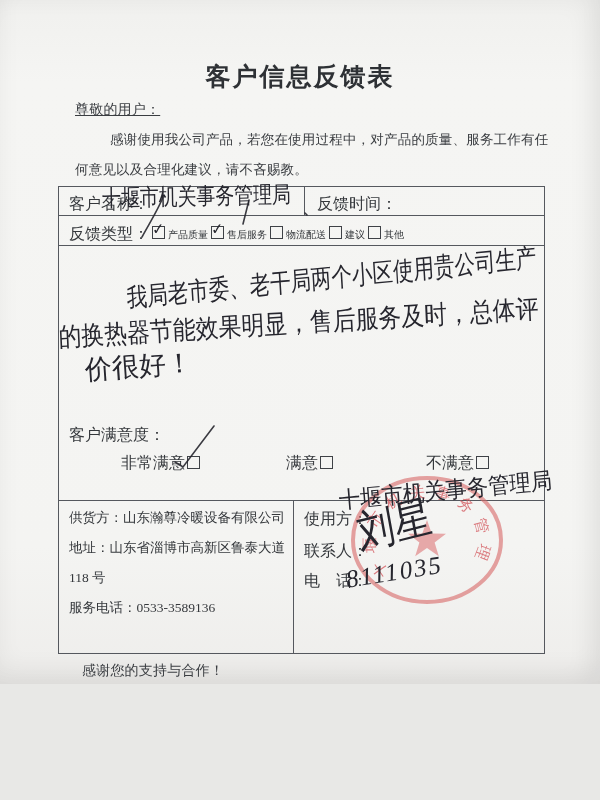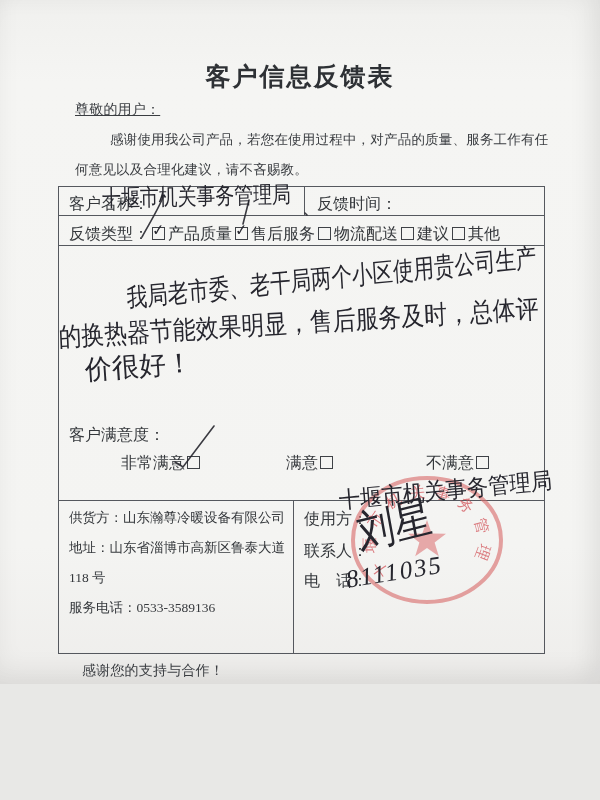--- a/index.html
+++ b/index.html
@@ -25,21 +25,21 @@
   .r4{top:230px;height:84px;}
   .r5{top:314px;height:152px;border-bottom:none;}
   .vsplit{position:absolute;top:0;bottom:0;width:1px;background:#55585e;}
   .cell-label{position:absolute;font-size:16px;color:#35383c;white-space:nowrap;}
   
   .cb{display:inline-block;width:11px;height:11px;border:1.5px solid #3e4146;
       vertical-align:-1px;margin:0 3px;position:relative;background:transparent;}
   .cb.checked::after{
     content:"\2713";position:absolute;left:-1px;top:-7px;font-size:15px;
     color:#26262e;font-family:"DejaVu Sans",sans-serif;transform:rotate(-6deg);}
-  .opt{font-size:16px;white-space:nowrap;}
+  .opt{font-size:10px;white-space:nowrap;}
   .typerow{display:flex;align-items:center;padding:7px 0 0 10px;}
   
   .hw{position:absolute;color:#26262e;white-space:nowrap;line-height:1;
       transform-origin:left top;font-family:"Liberation Serif","DejaVu Serif",serif;}
   
   .supline{position:absolute;left:10px;font-size:13.5px;white-space:nowrap;color:#35383c;}
   .sat-cb{display:inline-block;width:11px;height:11px;border:1.5px solid #3e4146;vertical-align:-1px;margin-left:2px;}
   svg{display:block;}
   .nopointer{pointer-events:none;}
 </style>

